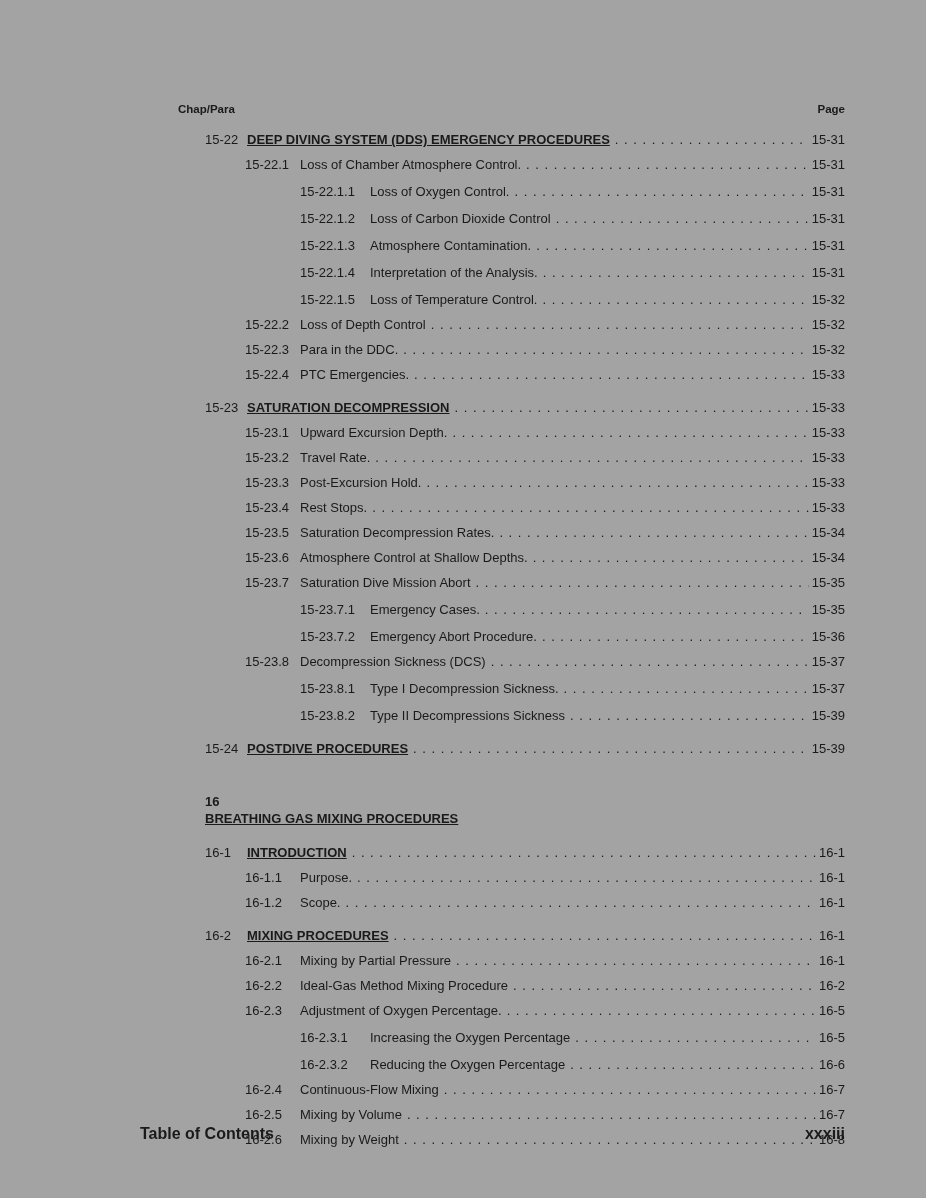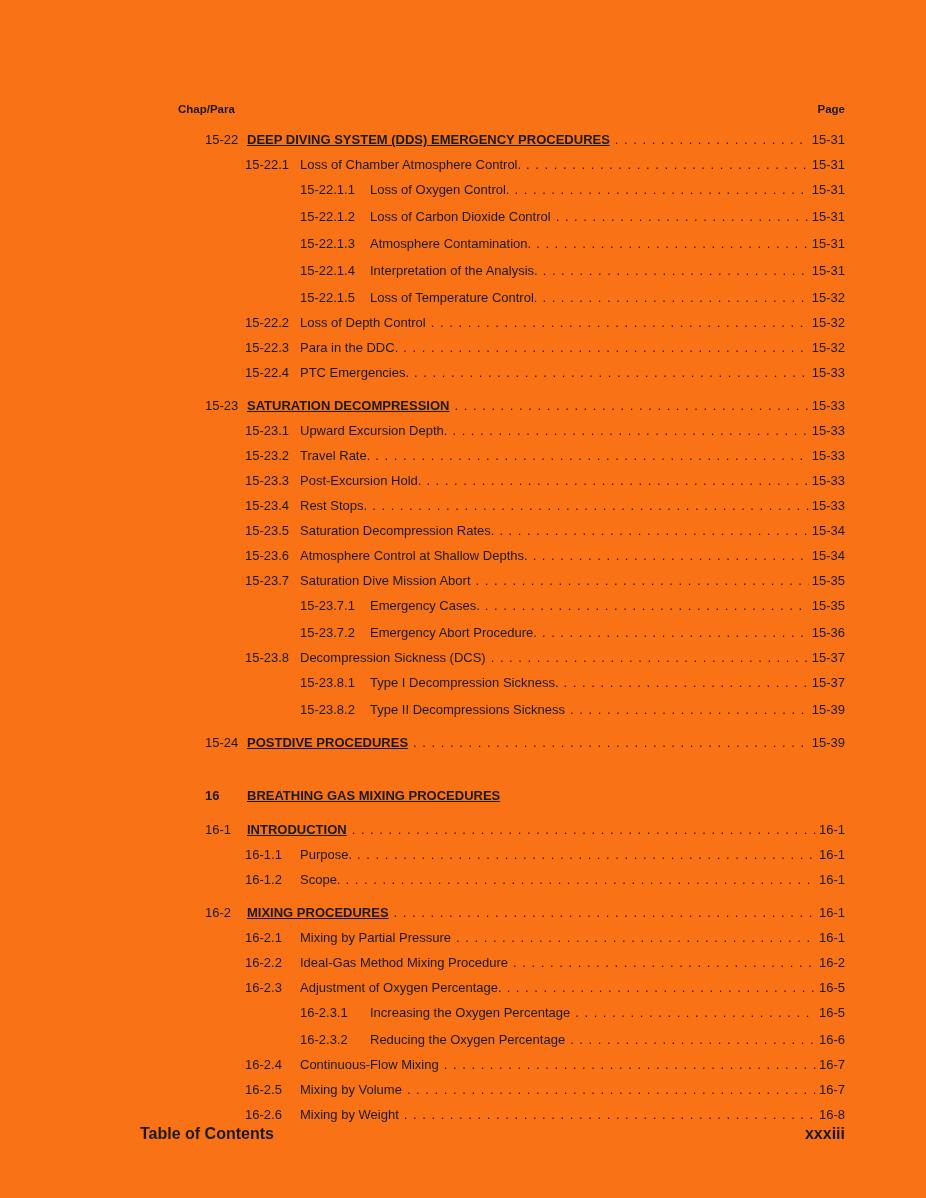--- a/index.html
+++ b/index.html
@@ -1,21 +1,21 @@
 <!DOCTYPE html>
 <html><head>
 <meta charset="utf-8">
 <style>
   html, body { margin: 0; padding: 0; background: #e8e8e8; }
   .page {
     position: relative;
     width: 926px;
     height: 1198px;
     margin: 0 auto;
-    background: #f97316;
+    background: #a3a3a3;
     box-sizing: border-box;
     padding: 103px 81px 0 140px;
     font-family: "Liberation Sans", "DejaVu Sans", sans-serif;
     color: #1a1a1a;
     font-size: 13px;
   }
   .page-header {
     display: flex;
     justify-content: space-between;
     align-items: baseline;
@@ -41,23 +41,23 @@
     letter-spacing: 1px;
   }
   .row .pg { flex: 0 0 auto; white-space: nowrap; text-align: right; }
   .row.l1 { margin-top: 16px; }
   .row.l1 .num { width: 42px; }
   .row.l1 .title { font-weight: bold; text-decoration: underline; }
   .row.l2 { padding-left: 40px; justify-content: center; }
   .row.l2 .num { width: 55px; }
   .row.l3 { padding-left: 95px; margin-top: 10px; }
   .row.l3 .num { width: 70px; }
-  .row.l2 + .row.l3 { margin-top: 8px; }
+  .row.l2 + .row.l3 { }
   .toc-list .row:first-child { margin-top: 0; }
-  .row.chapter { margin-top: 36px; }
+  .row.chapter { margin-top: 36px; flex-direction: column; }
   .row.chapter .num { width: 42px; font-weight: bold; }
   .row.chapter .title { font-weight: bold; }
   .row.chapter + .row.l1 { margin-top: 17px; }
   .page-footer {
     position: absolute;
     left: 140px;
     right: 81px;
     top: 1125px;
     display: flex;
     justify-content: space-between;

